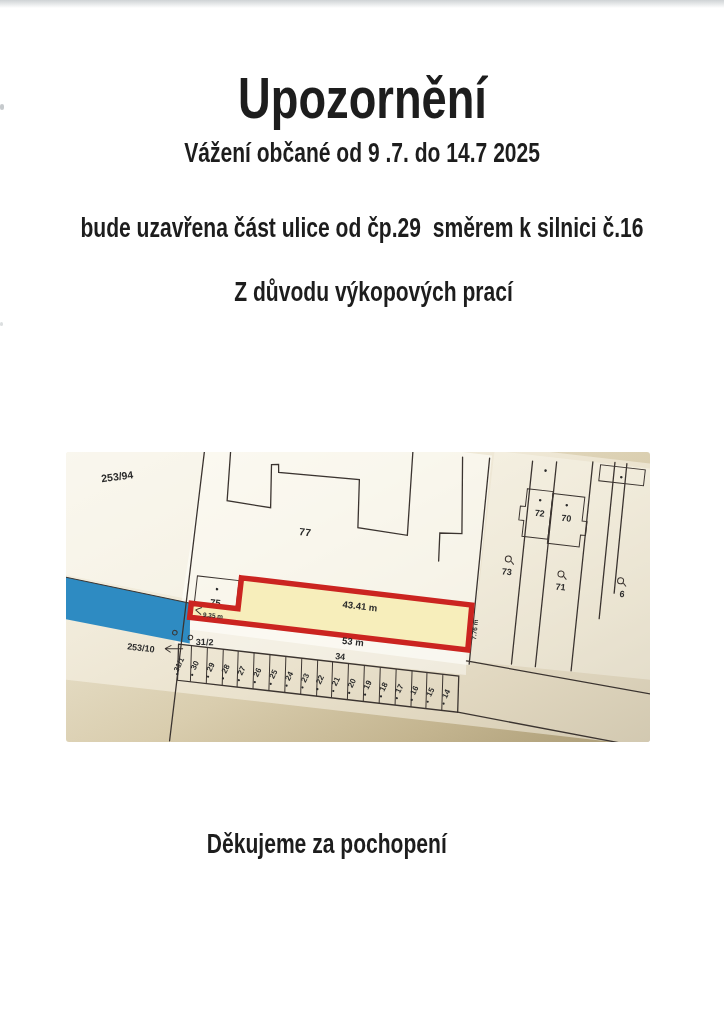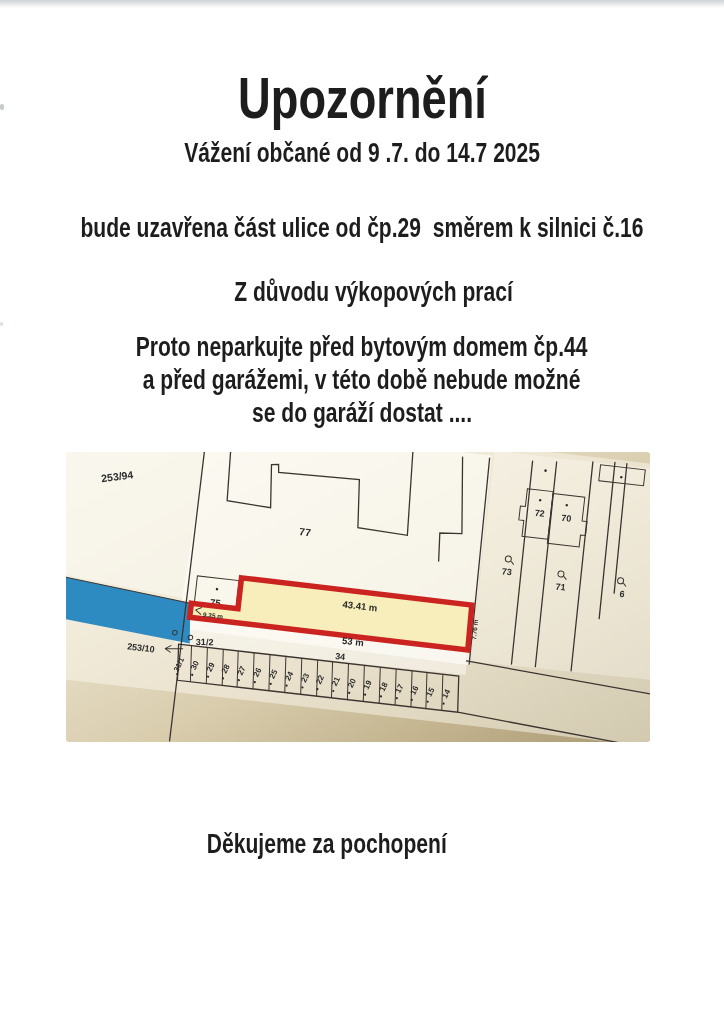--- a/index.html
+++ b/index.html
@@ -40,25 +40,20 @@
 
 <div class="page">
   <div class="scan-edge"></div>
   <div class="speck" style="left:0;top:104px;width:4px;height:6px;opacity:.65;"></div>
   <div class="speck" style="left:0;top:322px;width:3px;height:4px;opacity:.4;"></div>
 
   <div class="txt title"><span class="cond">Upozornění</span></div>
   <div class="txt l1"><span class="cond">Vážení občané od 9 .7. do 14.7 2025</span></div>
   <div class="txt l2"><span class="cond">bude uzavřena část ulice od čp.29  směrem k silnici č.16</span></div>
   <div class="txt l3"><span class="cond">Z důvodu výkopových prací</span></div>
-  <div class="txt para">
-    <div><span class="cond">Proto neparkujte před bytovým domem čp.44</span></div>
-    <div><span class="cond">a před garážemi, v této době nebude možné</span></div>
-    <div><span class="cond">se do garáží dostat ....</span></div>
-  </div>
 
   <div class="map-photo">
     <svg width="584" height="290" viewBox="0 0 584 290">
       <g transform="translate(0,-30) rotate(6.5)">
 
         <rect x="-40" y="-25" width="700" height="281" fill="rgba(252,248,238,0.50)"></rect>
         <polygon points="-30,-15 141,-15 140,162 -30,148" fill="rgba(255,255,250,0.40)"></polygon>
         <polygon points="143,-15 427,-15 429,196 134,192" fill="rgba(255,255,250,0.60)"></polygon>
         <polygon points="429,-20 612,-20 612,190 429,192" fill="rgba(255,255,250,0.30)"></polygon>
         <polygon points="130,182 424,184 426,206 133,208" fill="rgba(255,255,252,0.45)"></polygon>

